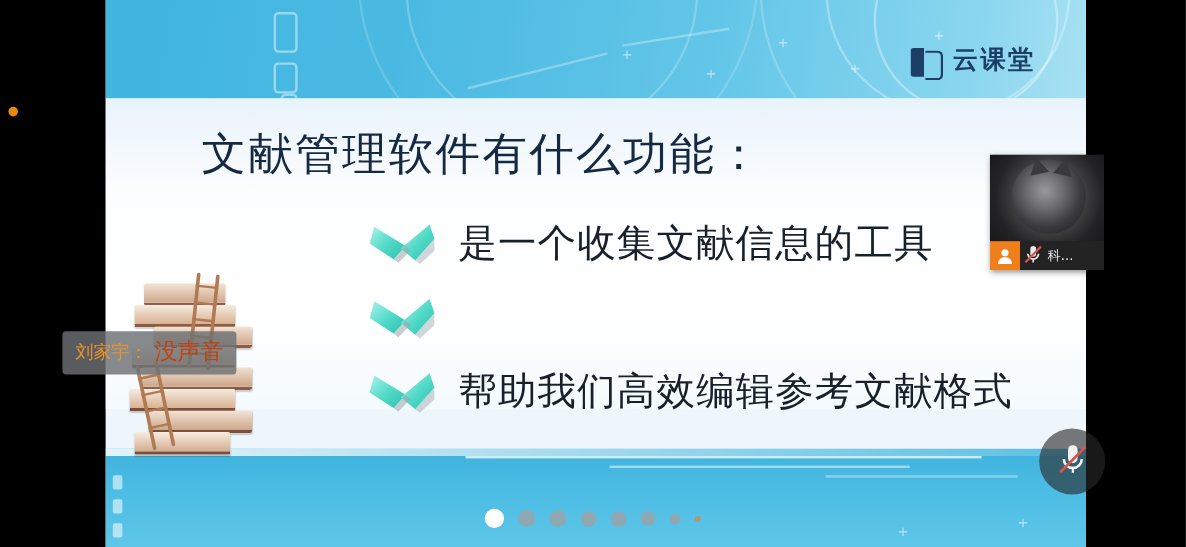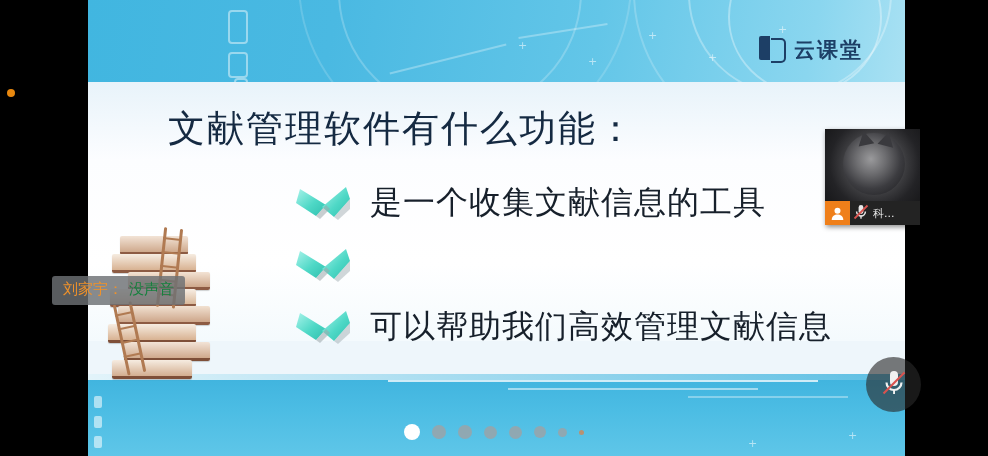--- a/index.html
+++ b/index.html
@@ -22,32 +22,32 @@
   .hdr-arc.a5{width:150px;height:150px;left:640px;top:-60px;border-color:rgba(255,255,255,.34);}
   .hdr-rect{position:absolute;border:2px solid rgba(255,255,255,.45);border-radius:4px;}
   .hdr-rect.r1{width:16px;height:30px;left:140px;top:10px;}
   .hdr-rect.r2{width:16px;height:22px;left:140px;top:52px;}
   .hdr-rect.r3{width:10px;height:14px;left:146px;top:78px;}
   .hdr-line{position:absolute;background:rgba(255,255,255,.30);height:2px;}
   .hdr-line.l1{width:120px;left:300px;top:58px;transform:rotate(-14deg);}
   .hdr-line.l2{width:90px;left:430px;top:30px;transform:rotate(-9deg);}
   .spark{position:absolute;color:rgba(255,255,255,.55);font-size:11px;line-height:11px;}
 
-  .logo{position:absolute;right:42px;top:36px;display:flex;align-items:flex-start;gap:9px;padding-left:32px;}
+  .logo{position:absolute;right:42px;top:36px;display:flex;align-items:flex-end;gap:9px;padding-left:32px;}
   .logo-book{width:26px;height:24px;position:relative;}
   .logo-book .bk-l{position:absolute;left:0;top:0;width:11px;height:24px;background:#1d3f66;border-radius:2px 0 0 2px;}
   .logo-book .bk-r{position:absolute;left:12px;top:2px;width:13px;height:21px;border:2px solid #1d3f66;border-left:none;border-radius:0 5px 5px 0;background:transparent;}
   .logo-text{font-size:21px;color:#1d3f66;letter-spacing:2px;font-weight:600;}
 
   .slide-body{position:absolute;left:0;top:82px;width:100%;height:259px;
     background:linear-gradient(180deg,#e8f3fa 0%,#fcfdff 30%,#ffffff 70%,#f4fafd 100%);}
 
   .slide-title{position:absolute;left:80px;top:22px;font-size:37px;color:#152a42;letter-spacing:2px;font-weight:500;}
 
-  .bullets{position:absolute;left:208px;top:90px;}
+  .bullets{position:absolute;left:220px;top:90px;}
   .bullet-row{display:flex;align-items:center;height:62px;}
   .bullet-mark{width:56px;height:40px;flex:0 0 56px;margin-right:18px;position:relative;}
   .bullet-text{font-size:32px;color:#17202b;letter-spacing:1px;white-space:nowrap;}
 
   .slide-footer{position:absolute;left:0;top:374px;width:100%;height:82px;
     background:linear-gradient(180deg,#3fb3de 0%,#4cbde4 45%,#5fc6e8 100%);overflow:hidden;}
   .ft-line{position:absolute;background:rgba(255,255,255,.75);height:2px;}
   .ft-line.f1{width:430px;left:300px;top:6px;}
   .ft-line.f2{width:250px;left:420px;top:14px;background:rgba(255,255,255,.5);}
   .ft-line.f3{width:160px;left:600px;top:22px;background:rgba(255,255,255,.35);}
@@ -68,21 +68,21 @@
   
   .rec-badge{position:absolute;left:64px;top:22px;display:flex;align-items:center;gap:9px;z-index:40;}
   .rec-dot{width:19px;height:19px;border-radius:50%;background:#d32a2a;border:2px solid #8e1515;box-shadow:0 0 0 1px rgba(0,0,0,.45);}
   .rec-text{color:#ffffff;font-size:15px;letter-spacing:1px;}
 
   .orange-dot{position:absolute;left:7px;top:89px;width:8px;height:8px;border-radius:50%;background:#e8880f;z-index:40;}
 
   .chat-bubble{position:absolute;left:52px;top:276px;padding:4px 11px 6px;background:rgba(108,112,116,.82);
     border-radius:3px;display:flex;gap:6px;align-items:center;z-index:45;}
   .chat-name{color:#f0922a;font-size:15px;}
-  .chat-msg{color:#15803d;font-size:15px;}
+  .chat-msg{color:#c2410c;font-size:19px;}
 
   .video-tile{position:absolute;left:825px;top:129px;width:95px;height:96px;background:#1c1c1c;z-index:50;
     box-shadow:1px 2px 5px rgba(0,0,0,.45);overflow:hidden;}
   .video-feed{position:absolute;left:0;top:0;width:95px;height:72px;
     background:radial-gradient(circle at 52% 48%, #8d8d8f 0%, #6a6a6c 26%, #3a3a3d 52%, #232326 72%, #171719 100%),
     linear-gradient(90deg,#2a2a2c 0%,#4a4340 30%,#7b6b57 46%,#3a3a3d 62%,#1e1e20 100%);}
   .video-feed .cat{position:absolute;left:18px;top:4px;width:62px;height:62px;border-radius:50%;
     background:radial-gradient(circle at 45% 42%, #9a9a9c 0%, #6d6d70 30%, #3c3c40 60%, #1f1f22 92%);}
   .video-feed .cat-ear{position:absolute;width:0;height:0;border-left:8px solid transparent;border-right:8px solid transparent;border-bottom:14px solid #3a3a3e;}
   .video-bar{position:absolute;left:0;bottom:0;width:100%;height:24px;background:#232323;display:flex;align-items:center;}
@@ -165,21 +165,21 @@
 
         <div class="bullet-row">
           <span class="bullet-mark">
             <svg width="56" height="40" viewBox="0 0 56 40">
               <polygon points="4,6 30,22 20,33 0,20" fill="url(#gA)"></polygon>
               <polygon points="50,4 26,24 38,34 54,16" fill="url(#gA)"></polygon>
               <polygon points="20,33 30,22 34,26 24,36" fill="#9aa6aa" opacity=".55"></polygon>
               <polygon points="38,34 54,16 54,26 42,37" fill="#9aa6aa" opacity=".45"></polygon>
             </svg>
           </span>
-          <span class="bullet-text">可以帮助我们高效管理文献信息</span>
+          <span class="bullet-text">帮助我们高效编辑参考文献格式</span>
         </div>
 
       </div>
     </div>
 
     <div class="slide-footer">
       <div class="ft-strip"></div>
       <div class="ft-line f1"></div>
       <div class="ft-line f2"></div>
       <div class="ft-line f3"></div>

